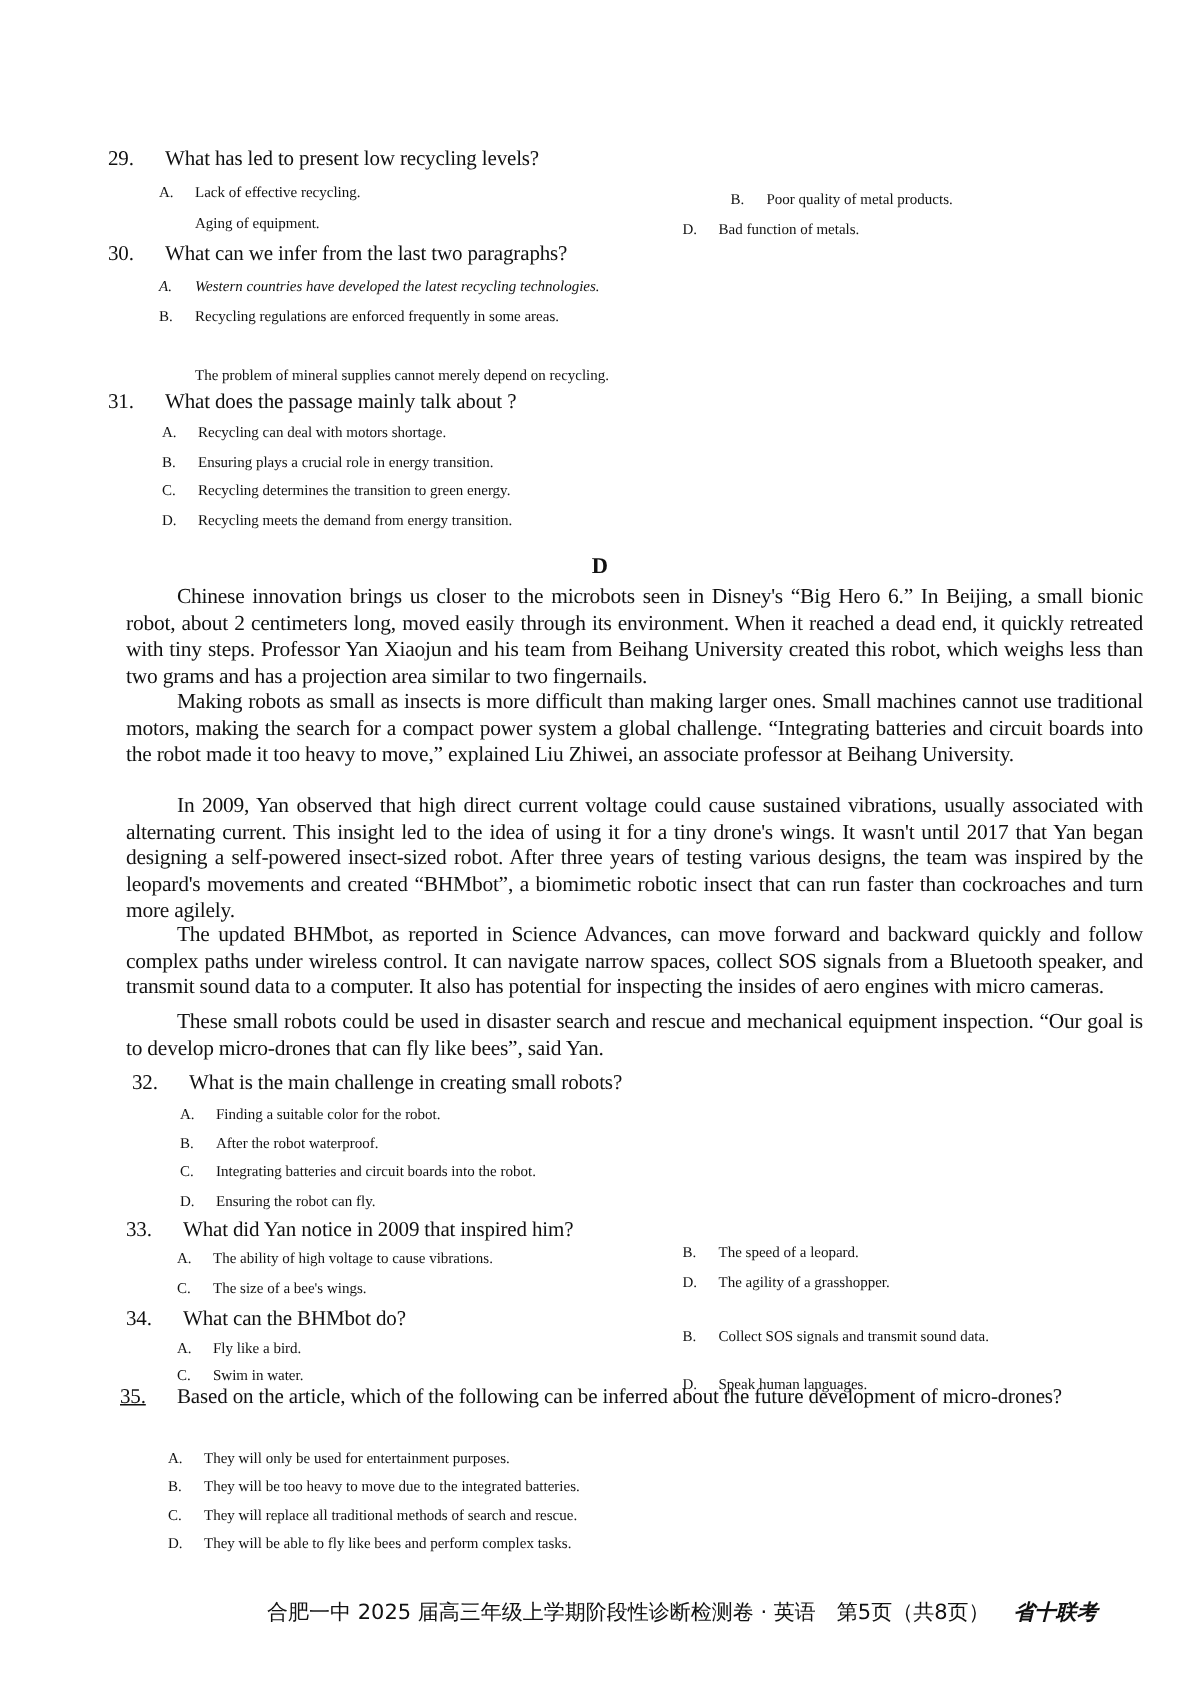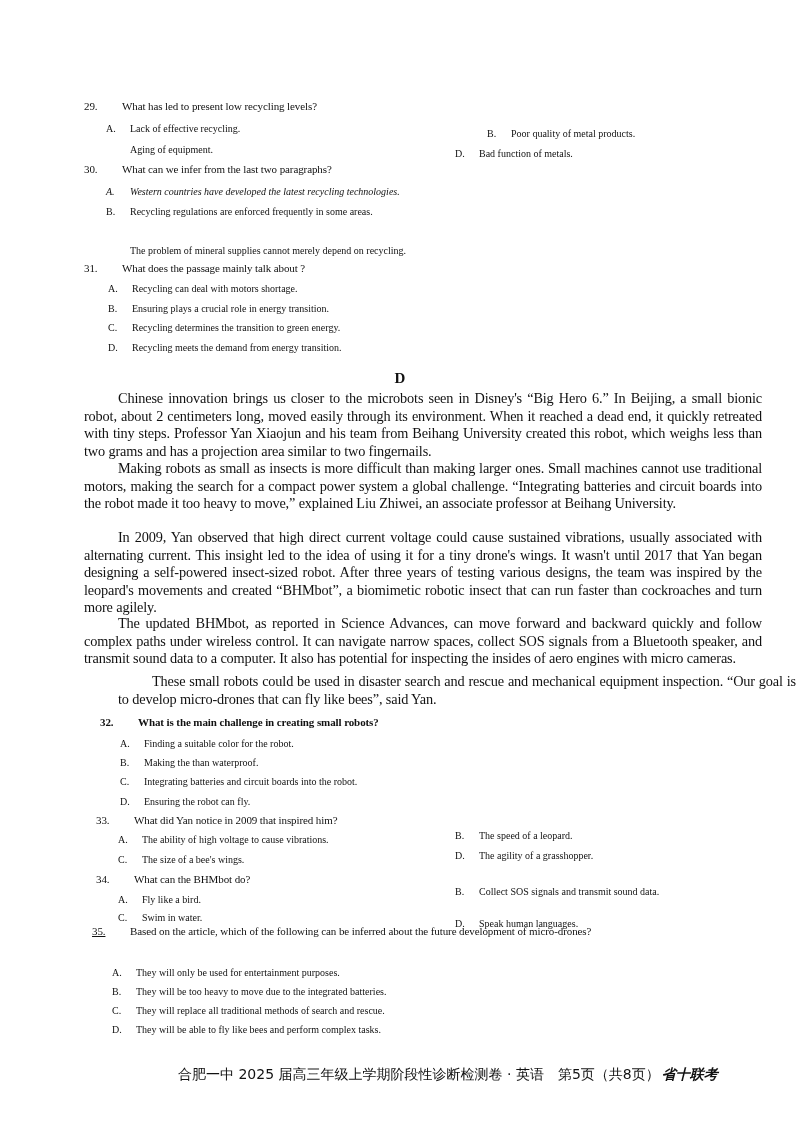--- a/index.html
+++ b/index.html
@@ -2,36 +2,36 @@
 <html><head>
 <meta charset="utf-8">
 <style>
   html, body { margin: 0; padding: 0; background: #ffffff; }
   body {
     width: 800px; height: 1131px; position: relative; overflow: hidden;
     font-family: "Liberation Serif", "DejaVu Serif", serif;
     color: #111111;
   }
   .page { position: absolute; left: 0; top: 0; width: 800px; height: 1131px; }
-  .q { position: absolute; font-size: 11px; line-height: 19px; letter-spacing: -0.1px; margin-left: 12px; }
+  .q { position: absolute; font-size: 14px; line-height: 19px; letter-spacing: -0.1px; }
   .qnum { display: inline-block; width: 38px; }
   .opt { position: absolute; font-size: 10px; line-height: 19px; }
   .opt .ol { display: inline-block; width: 24px; }
   .passage-title { position: absolute; left: 0; width: 800px; top: 370px; text-align: center; font-weight: bold; font-size: 15px; }
   .para {
     position: absolute; left: 84px; width: 678px;
     font-size: 14.3px; line-height: 17.6px; text-align: justify; text-indent: 34px;
     letter-spacing: -0.15px;
   }
   .footer {
     position: absolute; top: 1066px; left: 178px; width: 600px;
     font-family: "DejaVu Sans", sans-serif; font-size: 14px; color: #111;
     white-space: nowrap;
   }
-  .footer .brand { font-family: "DejaVu Serif", serif; font-weight: bold; font-style: italic; margin-left: 2px; }
+  .footer .brand { font-family: "DejaVu Serif", serif; font-weight: bold; font-style: italic; margin-left: 16px; }
 </style>
 </head>
 <body>
 
 <div class="page">
 
   <div class="q" style="left:72px; top:97px;">
     <span class="qnum">29.</span><span>What has led to present low recycling levels?</span>
   </div>
   <div class="opt" style="left:106px; top:119px;"><span class="ol">A.</span><span>Lack of effective recycling.</span></div>
@@ -52,27 +52,27 @@
   <div class="opt" style="left:108px; top:279px;"><span class="ol">A.</span><span>Recycling can deal with motors shortage.</span></div>
   <div class="opt" style="left:108px; top:299px;"><span class="ol">B.</span><span>Ensuring plays a crucial role in energy transition.</span></div>
   <div class="opt" style="left:108px; top:318px;"><span class="ol">C.</span><span>Recycling determines the transition to green energy.</span></div>
   <div class="opt" style="left:108px; top:338px;"><span class="ol">D.</span><span>Recycling meets the demand from energy transition.</span></div>
 
   <div class="passage-title">D</div>
   <div class="para" style="top:390px;">Chinese innovation brings us closer to the microbots seen in Disney's “Big Hero 6.” In Beijing, a small bionic robot, about 2 centimeters long, moved easily through its environment. When it reached a dead end, it quickly retreated with tiny steps. Professor Yan Xiaojun and his team from Beihang University created this robot, which weighs less than two grams and has a projection area similar to two fingernails.</div>
   <div class="para" style="top:460px;">Making robots as small as insects is more difficult than making larger ones. Small machines cannot use traditional motors, making the search for a compact power system a global challenge. “Integrating batteries and circuit boards into the robot made it too heavy to move,” explained Liu Zhiwei, an associate professor at Beihang University.</div>
   <div class="para" style="top:529px;">In 2009, Yan observed that high direct current voltage could cause sustained vibrations, usually associated with alternating current. This insight led to the idea of using it for a tiny drone's wings. It wasn't until 2017 that Yan began designing a self-powered insect-sized robot. After three years of testing various designs, the team was inspired by the leopard's movements and created “BHMbot”, a biomimetic robotic insect that can run faster than cockroaches and turn more agilely.</div>
   <div class="para" style="top:615px;">The updated BHMbot, as reported in Science Advances, can move forward and backward quickly and follow complex paths under wireless control. It can navigate narrow spaces, collect SOS signals from a Bluetooth speaker, and transmit sound data to a computer. It also has potential for inspecting the insides of aero engines with micro cameras.</div>
-  <div class="para" style="top:673px;margin-left:34px;">These small robots could be used in disaster search and rescue and mechanical equipment inspection. “Our goal is to develop micro-drones that can fly like bees”, said Yan.</div>
+  <div class="para" style="top:673px;">These small robots could be used in disaster search and rescue and mechanical equipment inspection. “Our goal is to develop micro-drones that can fly like bees”, said Yan.</div>
 
-  <div class="q" style="left:88px; top:713px;font-weight:bold;">
+  <div class="q" style="left:88px; top:713px;">
     <span class="qnum">32.</span><span>What is the main challenge in creating small robots?</span>
   </div>
   <div class="opt" style="left:120px; top:734px;"><span class="ol">A.</span><span>Finding a suitable color for the robot.</span></div>
-  <div class="opt" style="left:120px; top:753px;"><span class="ol">B.</span><span>Making the than waterproof.</span></div>
+  <div class="opt" style="left:120px; top:753px;"><span class="ol">B.</span><span>After the robot waterproof.</span></div>
   <div class="opt" style="left:120px; top:772px;"><span class="ol">C.</span><span>Integrating batteries and circuit boards into the robot.</span></div>
   <div class="opt" style="left:120px; top:792px;"><span class="ol">D.</span><span>Ensuring the robot can fly.</span></div>
 
   <div class="q" style="left:84px; top:811px;">
     <span class="qnum">33.</span><span>What did Yan notice in 2009 that inspired him?</span>
   </div>
   <div class="opt" style="left:118px; top:830px;"><span class="ol">A.</span><span>The ability of high voltage to cause vibrations.</span></div>
   <div class="opt" style="left:455px; top:826px;"><span class="ol">B.</span><span>The speed of a leopard.</span></div>
   <div class="opt" style="left:118px; top:850px;"><span class="ol">C.</span><span>The size of a bee's wings.</span></div>
   <div class="opt" style="left:455px; top:846px;"><span class="ol">D.</span><span>The agility of a grasshopper.</span></div>

